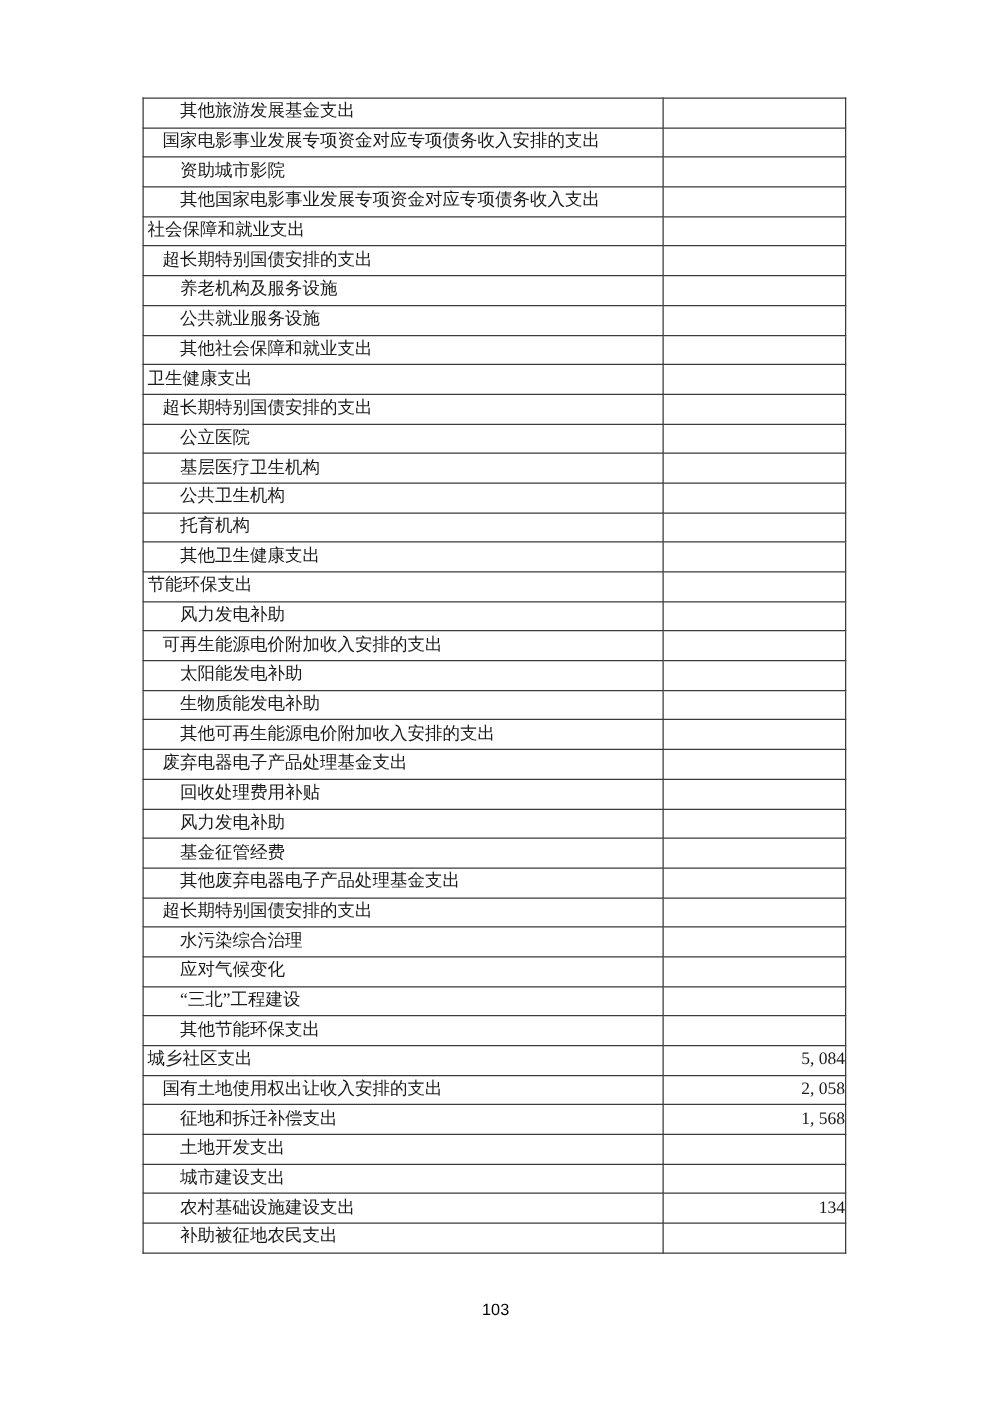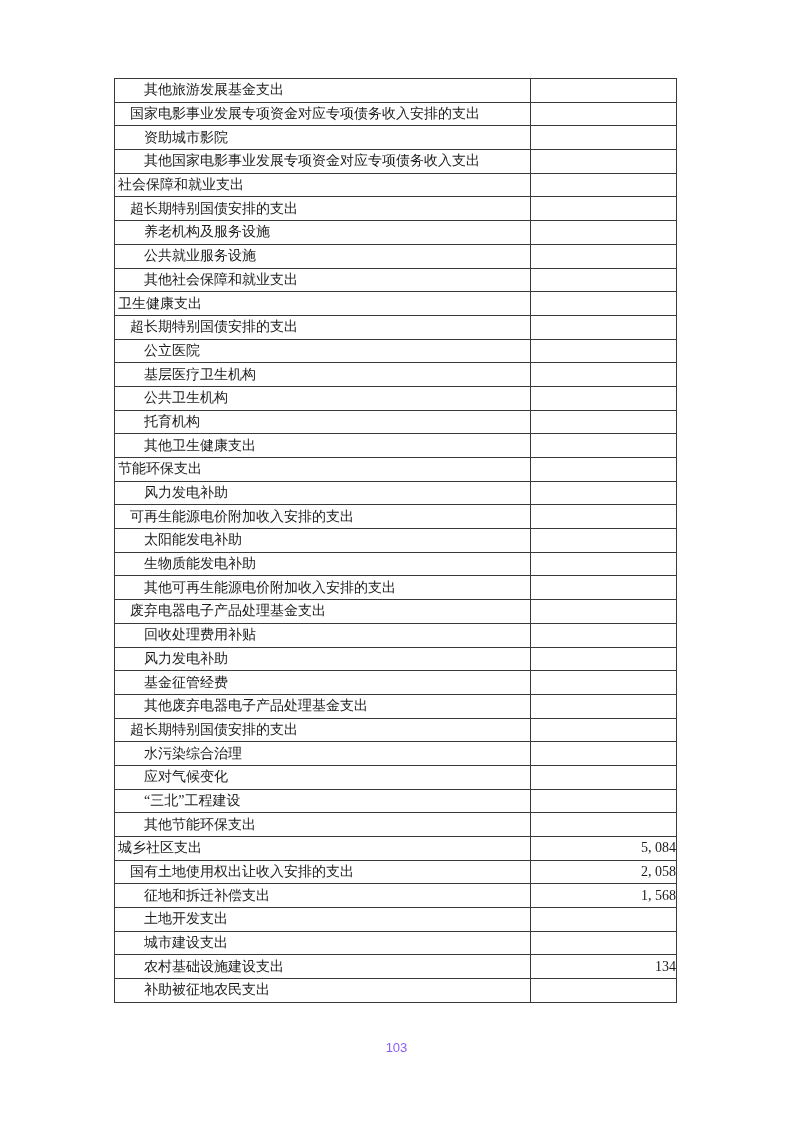--- a/index.html
+++ b/index.html
@@ -49,21 +49,21 @@
     padding-right: 3px;
   }
   .page-number {
     position: absolute;
     left: 0;
     top: 1040px;
     width: 793px;
     text-align: center;
     font-family: "Liberation Sans", sans-serif;
     font-size: 13px;
-    color: #8b5cf6;
+    color: #000000;
   }
 </style>
 </head>
 <body>
 
 <div class="page">
 
   <table class="budget-table">
     <colgroup>
       <col style="width: 416px">

